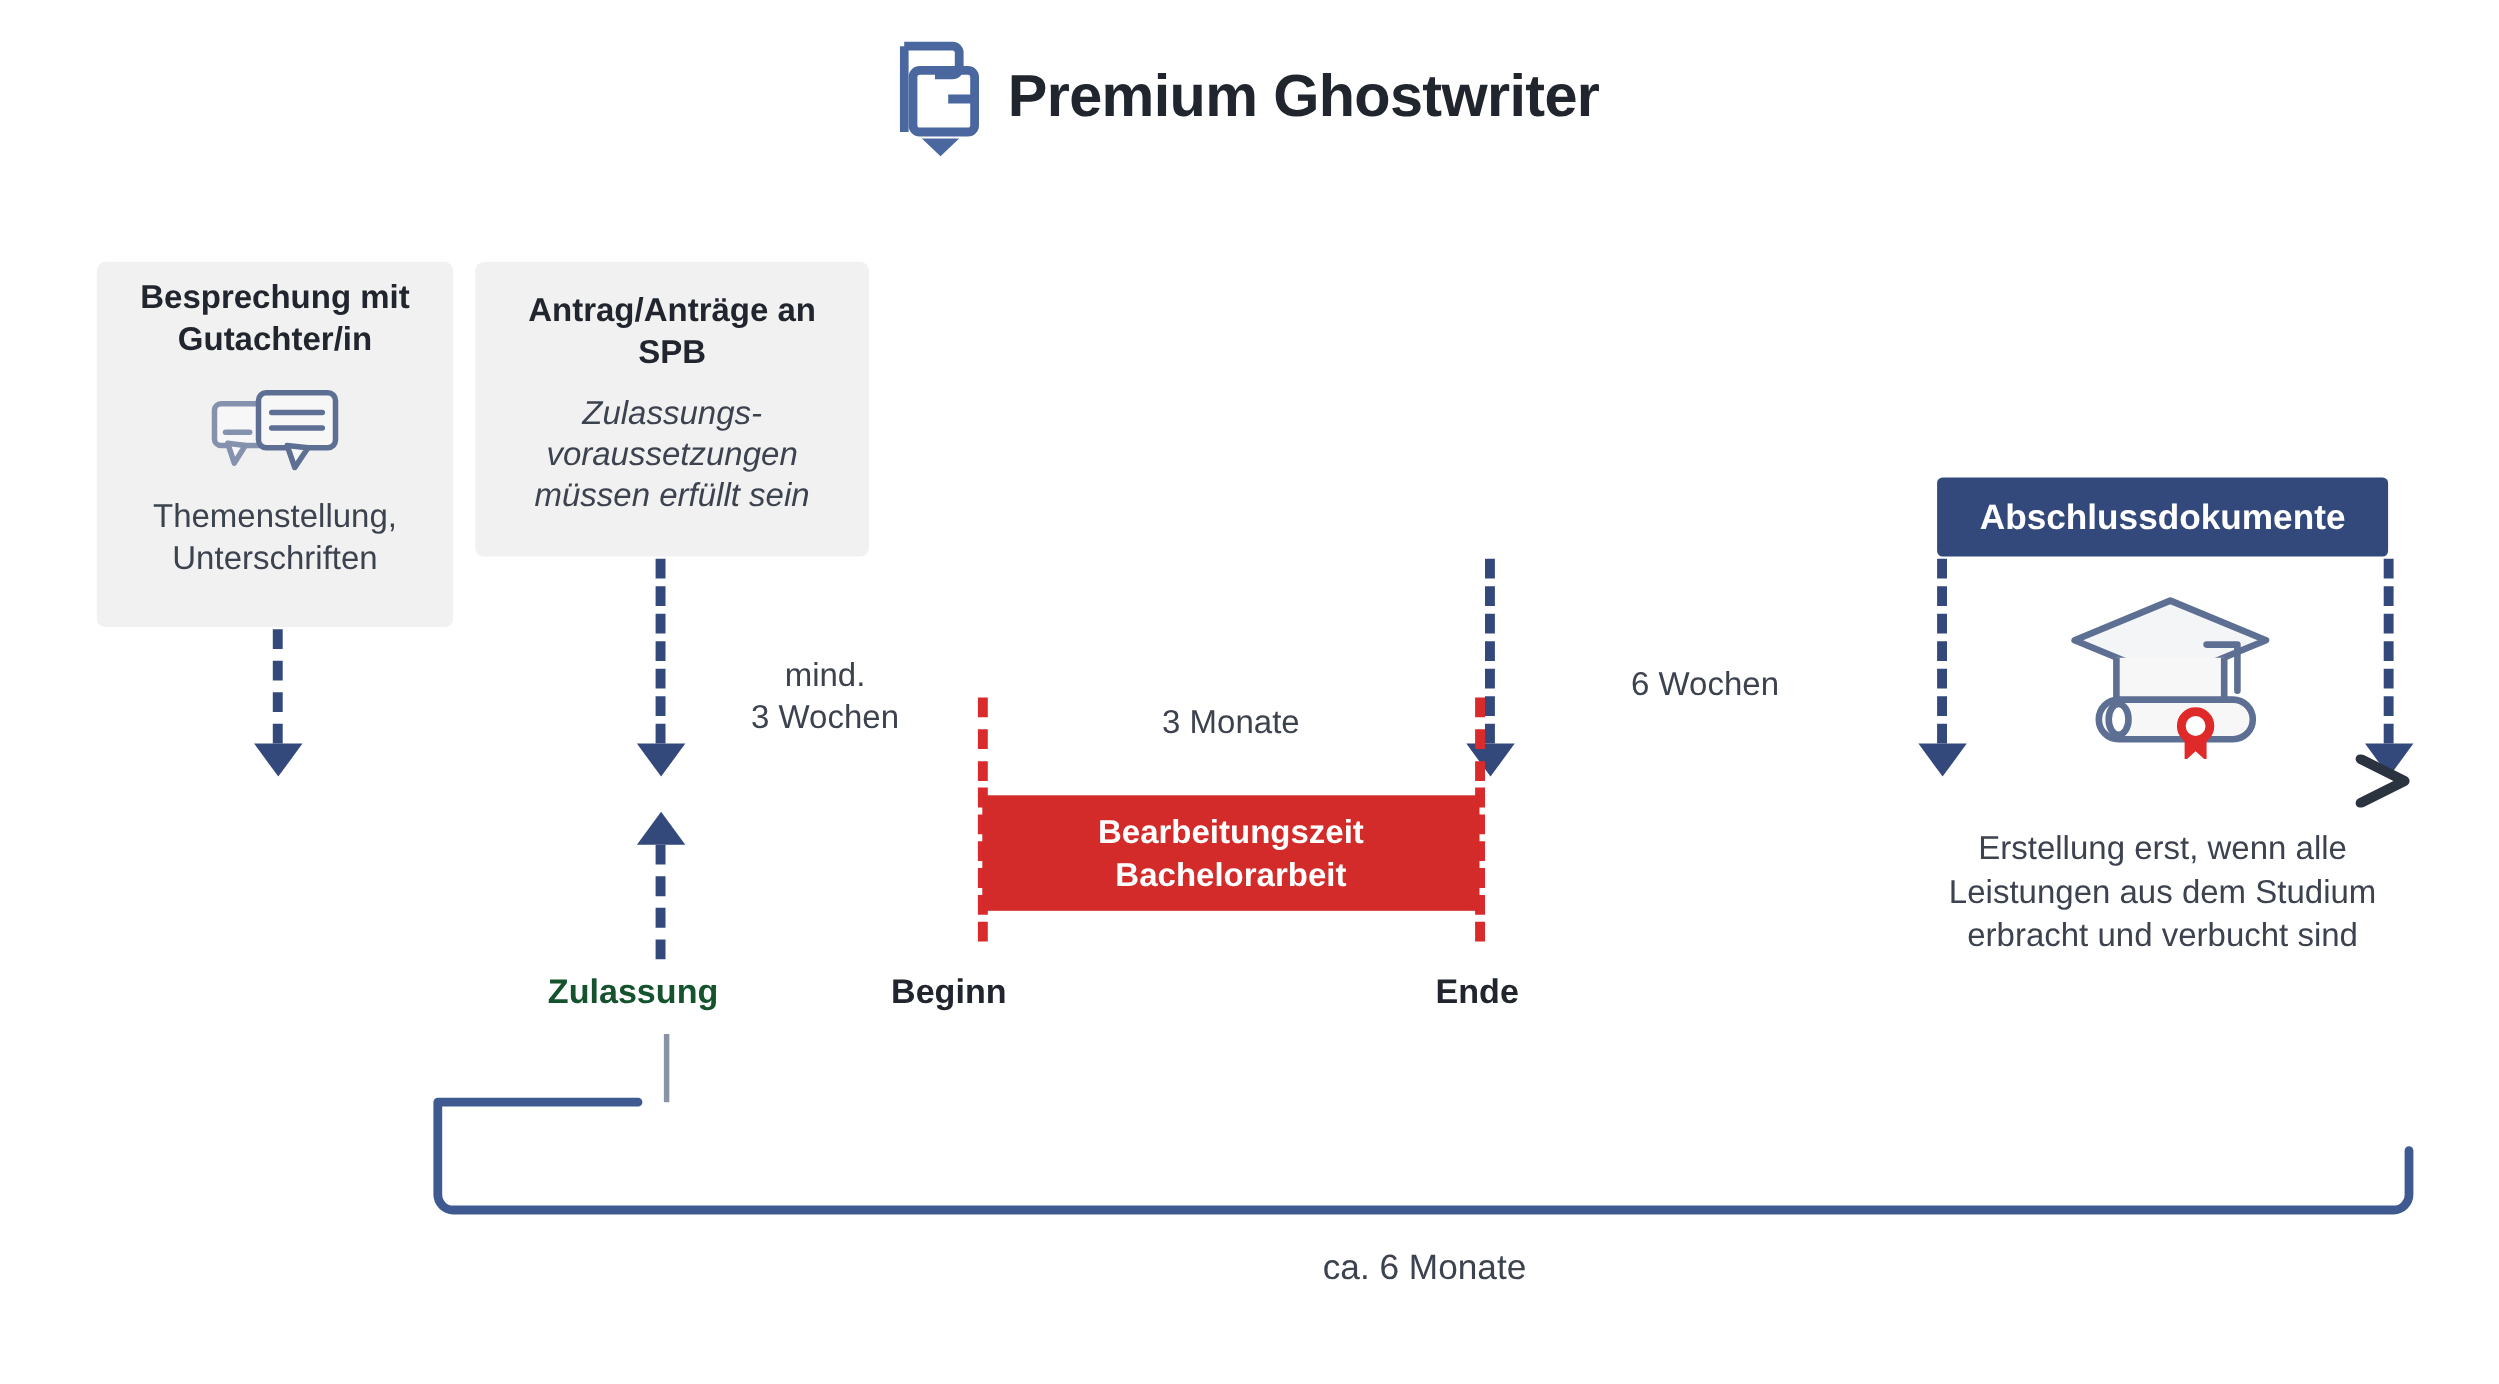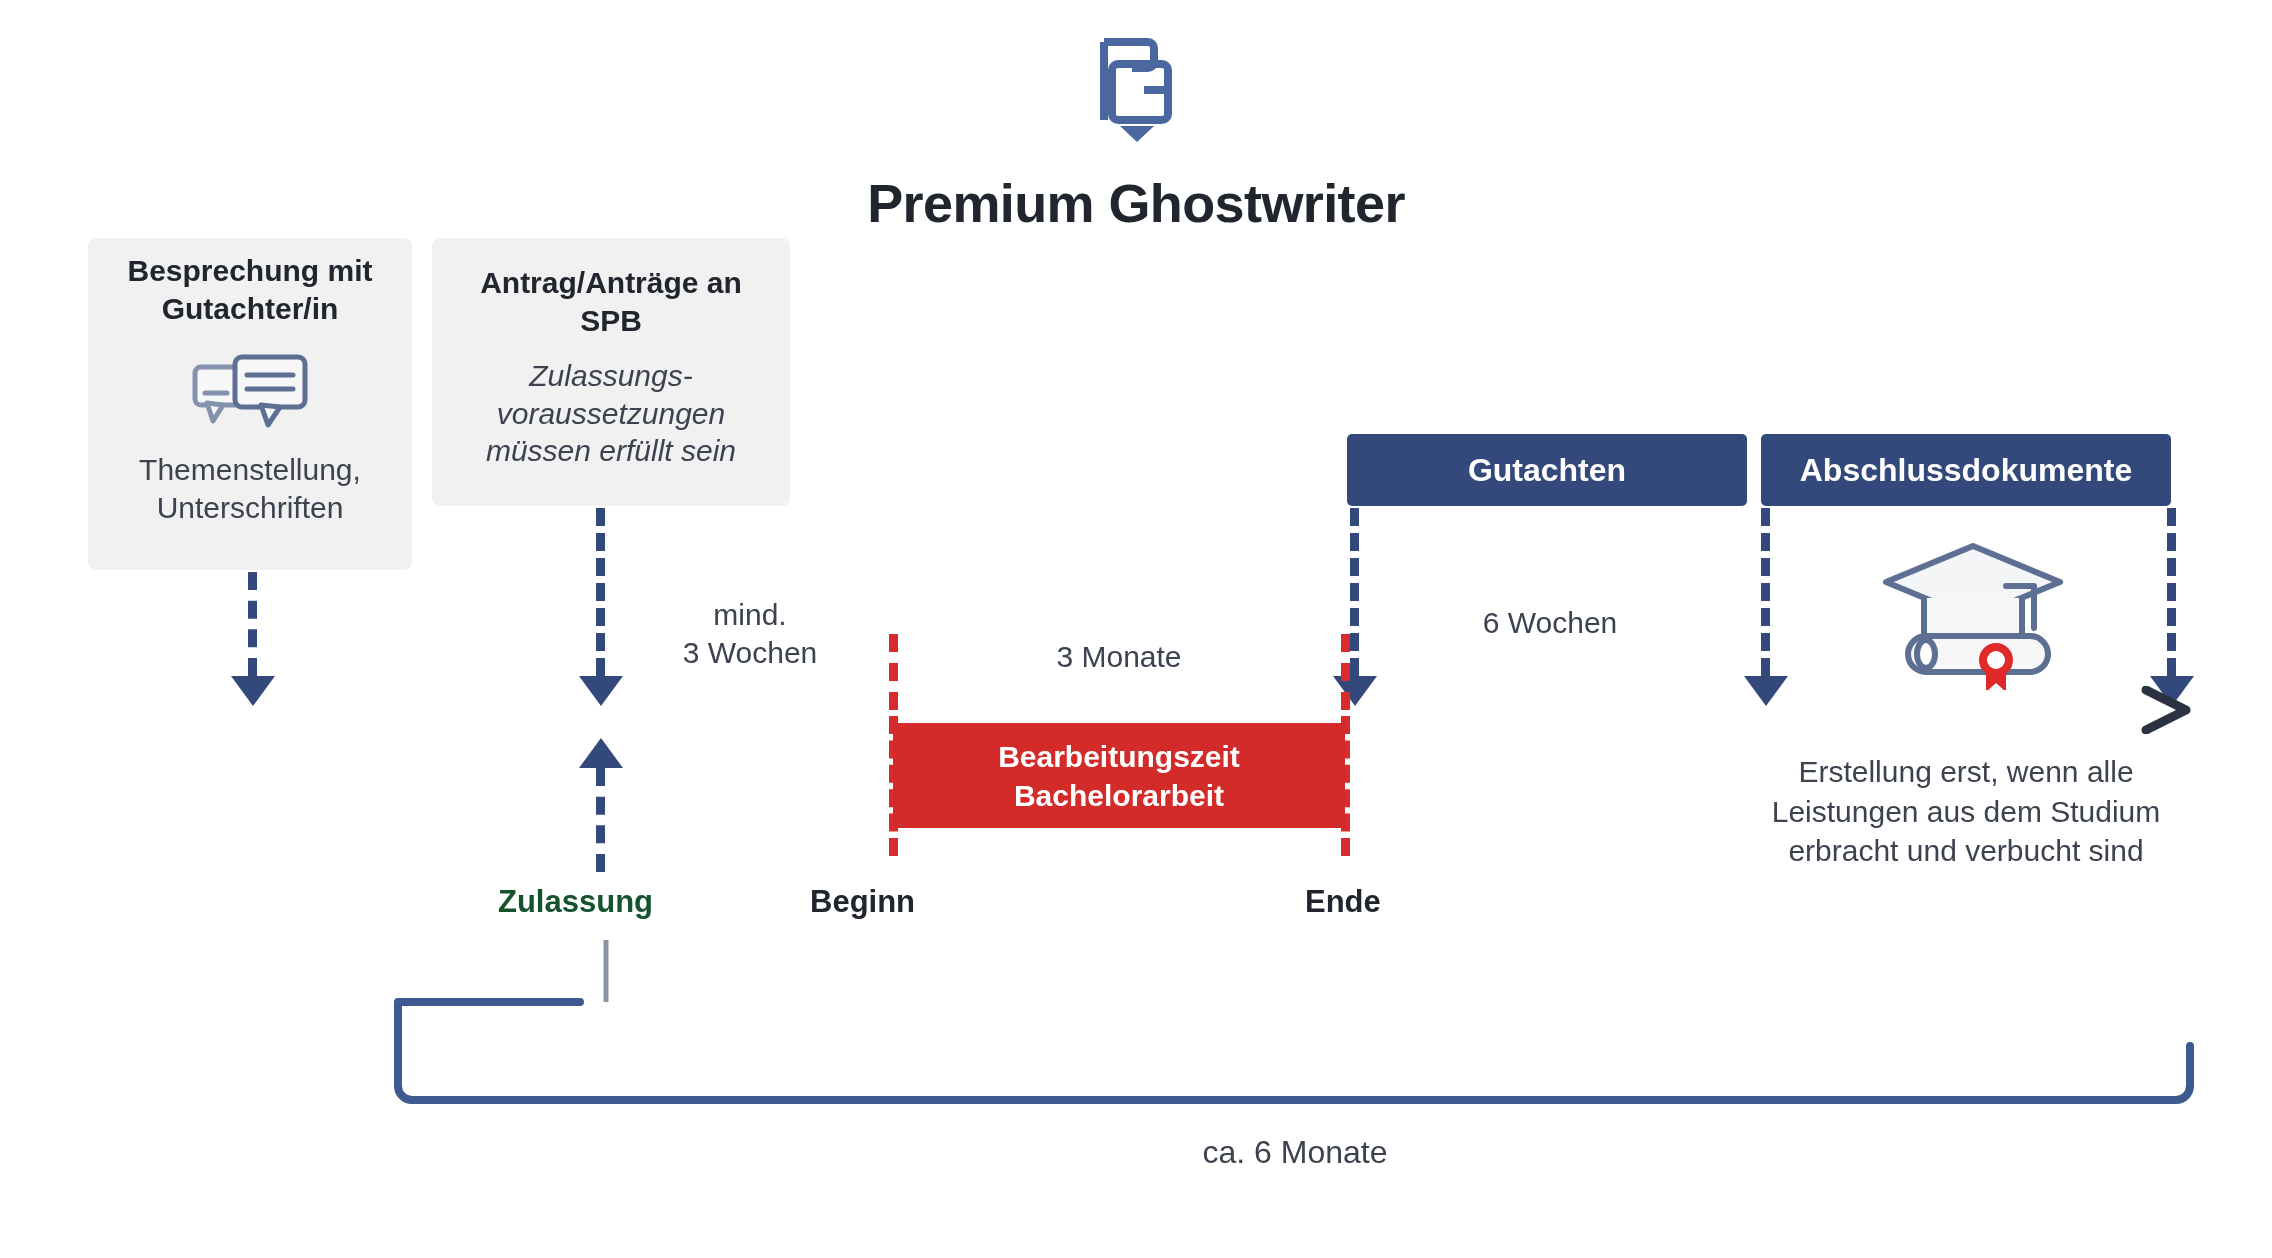--- a/index.html
+++ b/index.html
@@ -22,21 +22,20 @@
   
   .header {
     position: absolute;
     left: 0;
     top: 28px;
     width: 2272px;
     display: flex;
     align-items: center;
     justify-content: center;
     gap: 26px;
-    flex-direction: column;
   }
   .logo-mark { width: 72px; height: 118px; flex: 0 0 auto; }
   .brand-title {
     font-size: 54px;
     font-weight: bold;
     letter-spacing: -0.6px;
     color: #21262e;
     white-space: nowrap;
   }
 
@@ -196,21 +195,20 @@
       <path d="M56 24 h46 M56 38 h46" stroke="#5d6f93" stroke-width="5" stroke-linecap="round"></path>
     </svg>
     <div class="card-sub">Themenstellung, Unterschriften</div>
   </div>
 
   <div class="card" id="card-application">
     <div class="card-title">Antrag/Anträge an SPB</div>
     <div class="card-sub">Zulassungs-voraussetzungen müssen erfüllt sein</div>
   </div>
 
-  <div class="chip" id="chip-gutachten">Gutachten</div>
   <div class="chip" id="chip-abschluss">Abschlussdokumente</div>
 
   <div class="vdash blue" style="left:248px; top:572px; height:104px;"></div>
   <div class="arrowhead down" style="left:231px; top:676px;"></div>
 
   <div class="vdash blue" style="left:596px; top:508px; height:168px;"></div>
   <div class="arrowhead down" style="left:579px; top:676px;"></div>
 
   <div class="vdash blue" style="left:1350px; top:508px; height:168px;"></div>
   <div class="arrowhead down" style="left:1333px; top:676px;"></div>

